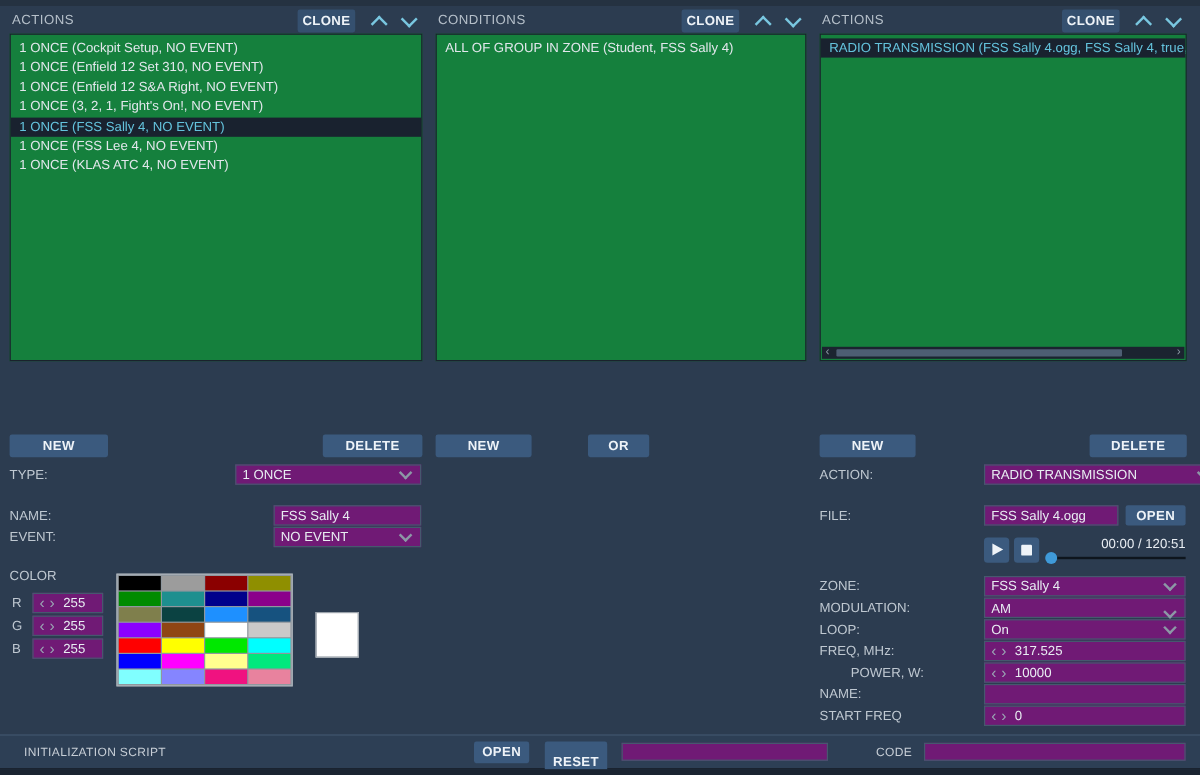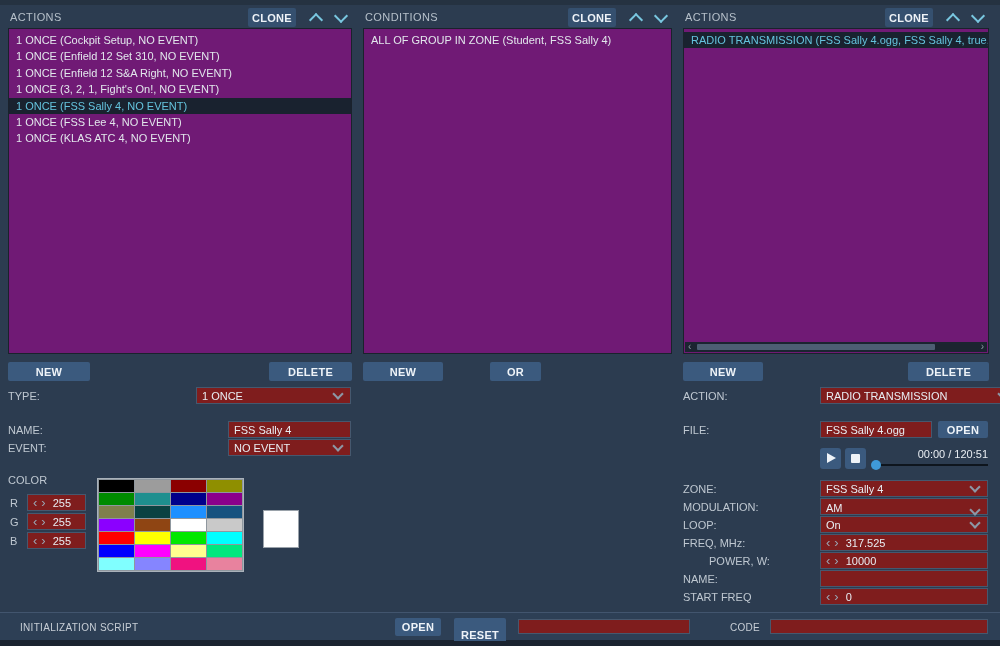--- a/index.html
+++ b/index.html
@@ -14,30 +14,30 @@
        font-weight:bold;font-size:11px;border:none;border-radius:2px;font-family:inherit;
        box-sizing:border-box;cursor:pointer;letter-spacing:.3px;}
   .btn.clone{position:absolute;top:0;height:19px;width:48px;right:56px;background:#35506f;}
   .chev-btn{position:absolute;top:2px;width:16px;height:15px;cursor:pointer;}
   .chev-btn.up{right:28px;}
   .chev-btn.down{right:3px;}
   .chev-i{position:absolute;left:3px;width:8px;height:8px;border-right:2px solid #79c7e0;border-bottom:2px solid #79c7e0;}
   .chev-up .chev-i{top:5px;transform:rotate(-135deg);}
   .chev-down .chev-i{top:1px;transform:rotate(45deg);}
 
-  .listbox{position:absolute;left:0;top:28px;right:0;height:326px;background:#701a75;
+  .listbox{position:absolute;left:0;top:28px;right:0;height:273px;background:#15803d;
            border:1px solid #1a222c;box-sizing:border-box;padding-top:3px;overflow:hidden;}
   .list-item{height:16.4px;line-height:16.4px;padding:0 7px;color:#e2e7ec;font-size:11px;
              white-space:nowrap;overflow:hidden;cursor:pointer;}
   .list-item.selected{background:#19222f;color:#64c3dd;}
 
   .btnrow-btn{position:absolute;top:362px;height:19px;}
 
   .lbl{position:absolute;font-size:11px;color:#bfc8d1;white-space:nowrap;}
-  .fld{position:absolute;background:#7f1d1d;border:1px solid #46586e;box-sizing:border-box;
+  .fld{position:absolute;background:#701a75;border:1px solid #46586e;box-sizing:border-box;
        color:#e8edf2;font-size:11px;height:17px;display:flex;align-items:center;}
   .fld.txt{font-family:inherit;padding:0 5px;outline:none;}
   input.fld{display:block;}
   .dd{cursor:pointer;padding:0 5px;}
   .dd-val{flex:1;white-space:nowrap;overflow:hidden;}
   .dd-chev{width:6px;height:6px;border-right:2px solid #8c98a6;border-bottom:2px solid #8c98a6;
            transform:rotate(45deg);margin:-3px 3px 0 0;flex:none;}
   .spin{padding:0 5px;}
   .sp-ar{color:#9aa6b4;font-size:13px;line-height:15px;cursor:pointer;margin-right:4px;}
   .sp-val{margin-left:3px;}

